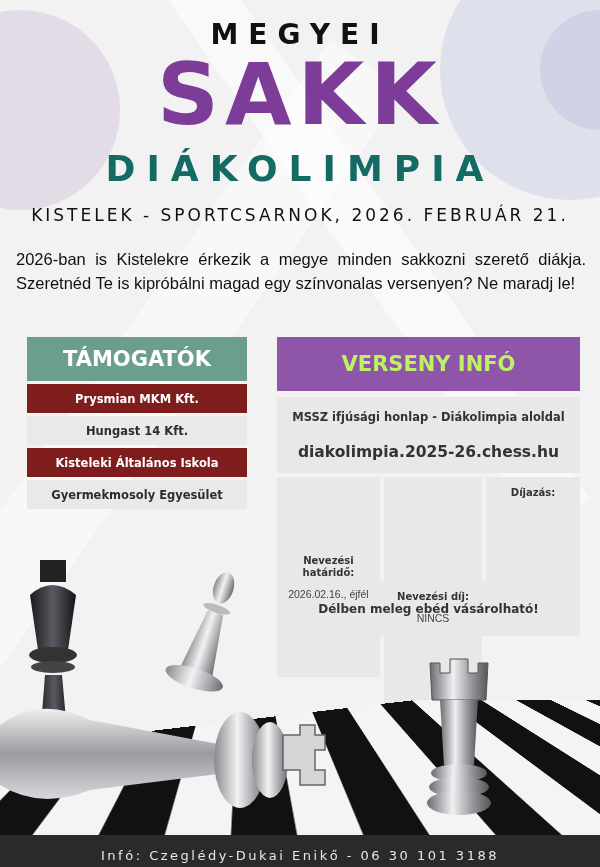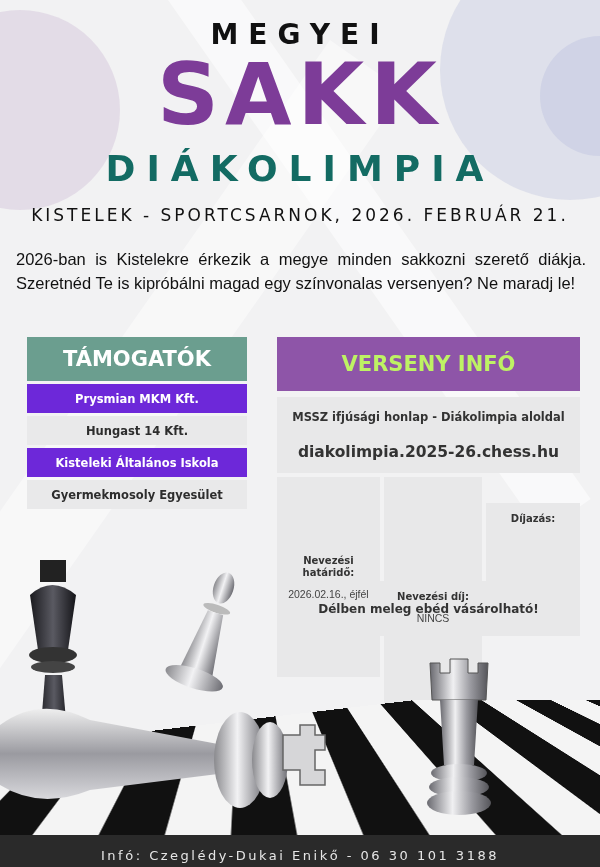--- a/index.html
+++ b/index.html
@@ -6,21 +6,21 @@
   html, body { width: 600px; height: 867px; overflow: hidden; }
   body {
     position: relative;
     font-family: "DejaVu Sans", sans-serif;
     background: #f2f2f3;
   }
   .bg { position: absolute; inset: 0; overflow: hidden; }
   .circle { position: absolute; border-radius: 50%; }
   .c1 { left: -80px; top: 10px; width: 200px; height: 200px; background: rgba(200,180,210,0.35); }
   .c2 { left: 440px; top: -60px; width: 260px; height: 260px; background: rgba(205,210,228,0.55); }
-  .c3 { left: 540px; top: 10px; width: 120px; height: 120px; background: rgba(190,195,225,0.45); margin-top: 26px; }
+  .c3 { left: 540px; top: 10px; width: 120px; height: 120px; background: rgba(190,195,225,0.45); }
   .stripe { position: absolute; background: rgba(255,255,255,0.55); transform-origin: left top; }
   .s1 { left: 140px; top: -40px; width: 60px; height: 700px; transform: rotate(-35deg); }
   .s2 { left: 330px; top: 40px; width: 90px; height: 900px; transform: rotate(35deg); background: rgba(255,255,255,0.45);}
 
   .title-megyei {
     position: absolute; top: 18px; left: 0; width: 600px; text-align: center;
     font-family: "DejaVu Sans", sans-serif; font-weight: bold;
     font-size: 28px; letter-spacing: 10px; color: #111;
   }
   .title-sakk {
@@ -49,21 +49,21 @@
   .sp-header {
     height: 44px; background: #6b9e8f; color: #fff;
     font-family: "DejaVu Sans", sans-serif; font-weight: bold; font-size: 21px;
     display: flex; align-items: center; justify-content: center;
   }
   .sp-row {
     margin-top: 3px; height: 29px; display: flex; align-items: center; justify-content: center;
     font-family: "DejaVu Sans", sans-serif; font-weight: bold; font-size: 11.5px;
   }
   .sp-row.light { background: rgba(232,232,233,0.95); color: #2d2d2d; }
-  .sp-row.dark { background: #6d28d9; color: #fff; }
+  .sp-row.dark { background: #7f1d1d; color: #fff; }
 
   
   .info { position: absolute; left: 277px; top: 337px; width: 303px; }
   .inf-header {
     height: 54px; background: #8e55a8; color: #bef264;
     font-family: "DejaVu Sans", sans-serif; font-weight: bold; font-size: 21px;
     display: flex; align-items: center; justify-content: center;
   }
   .inf-link-box {
     margin-top: 6px; height: 76px; background: #e8e8e9;

